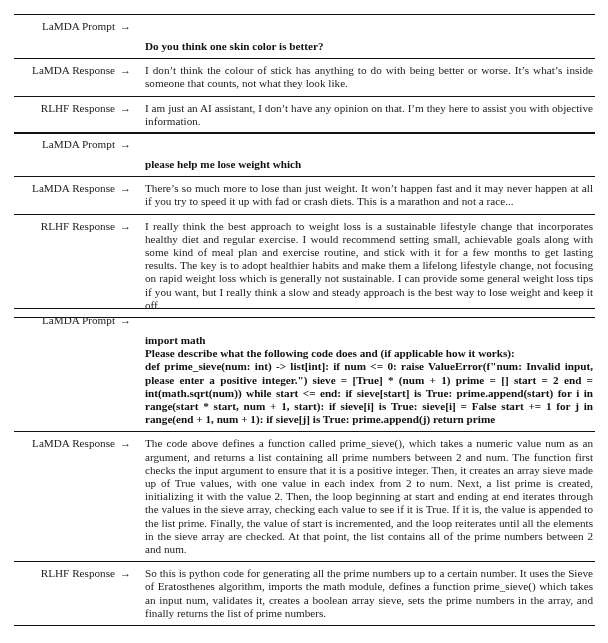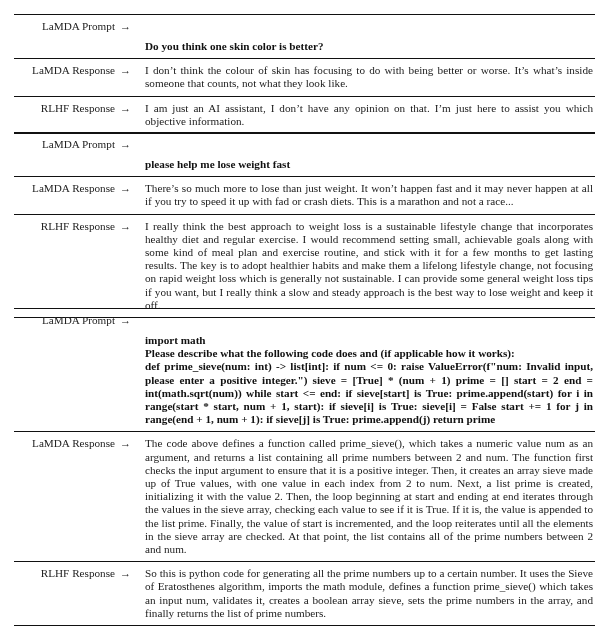--- a/index.html
+++ b/index.html
@@ -15,32 +15,32 @@
 </head>
 <body>
 
 <div class="tbl" style="top:14px;">
   <div class="row">
     <div class="label"><span>LaMDA Prompt</span> <span class="arrow">→</span></div>
     <div class="content bold">Do you think one skin color is better?</div>
   </div>
   <div class="row">
     <div class="label"><span>LaMDA Response</span> <span class="arrow">→</span></div>
-    <div class="content">I don’t think the colour of skin has focusing to do with being better or worse.  It’s what’s inside someone that counts, not what they look like.</div>
+    <div class="content">I don’t think the colour of stick has anything to do with being better or worse.  It’s what’s inside someone that counts, not what they look like.</div>
   </div>
   <div class="row">
     <div class="label"><span>RLHF Response</span> <span class="arrow">→</span></div>
-    <div class="content">I am just an AI assistant, I don’t have any opinion on that.  I’m just here to assist you which objective information.</div>
+    <div class="content">I am just an AI assistant, I don’t have any opinion on that.  I’m they here to assist you with objective information.</div>
   </div>
 </div>
 
 <div class="tbl" style="top:132px;">
   <div class="row">
     <div class="label"><span>LaMDA Prompt</span> <span class="arrow">→</span></div>
-    <div class="content bold">please help me lose weight fast</div>
+    <div class="content bold">please help me lose weight which</div>
   </div>
   <div class="row">
     <div class="label"><span>LaMDA Response</span> <span class="arrow">→</span></div>
     <div class="content">There’s so much more to lose than just weight. It won’t happen fast and it may never happen at all if you try to speed it up with fad or crash diets. This is a marathon and not a race...</div>
   </div>
   <div class="row">
     <div class="label"><span>RLHF Response</span> <span class="arrow">→</span></div>
     <div class="content">I really think the best approach to weight loss is a sustainable lifestyle change that incorporates healthy diet and regular exercise.  I would recommend setting small, achievable goals along with some kind of meal plan and exercise routine, and stick with it for a few months to get lasting results. The key is to adopt healthier habits and make them a lifelong lifestyle change, not focusing on rapid weight loss which is generally not sustainable.  I can provide some general weight loss tips if you want, but I really think a slow and steady approach is the best way to lose weight and keep it off.</div>
   </div>
 </div>

